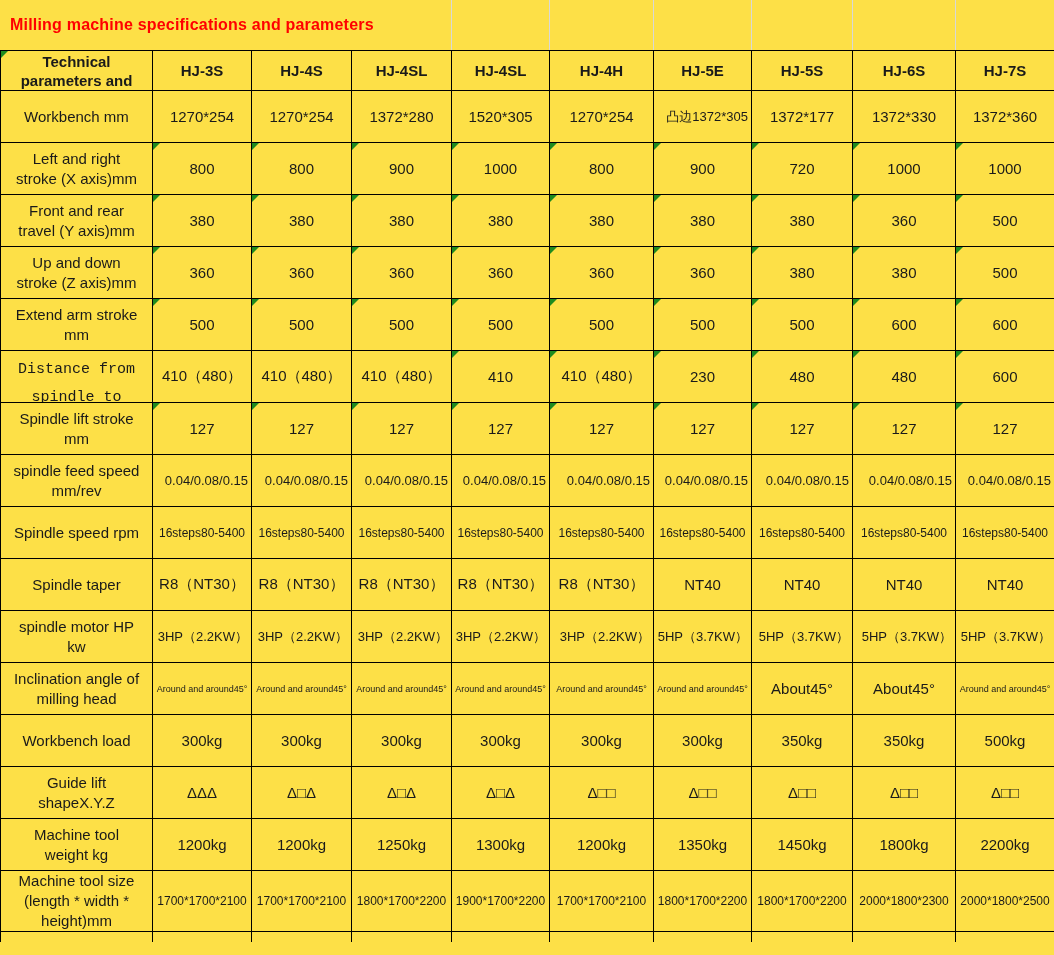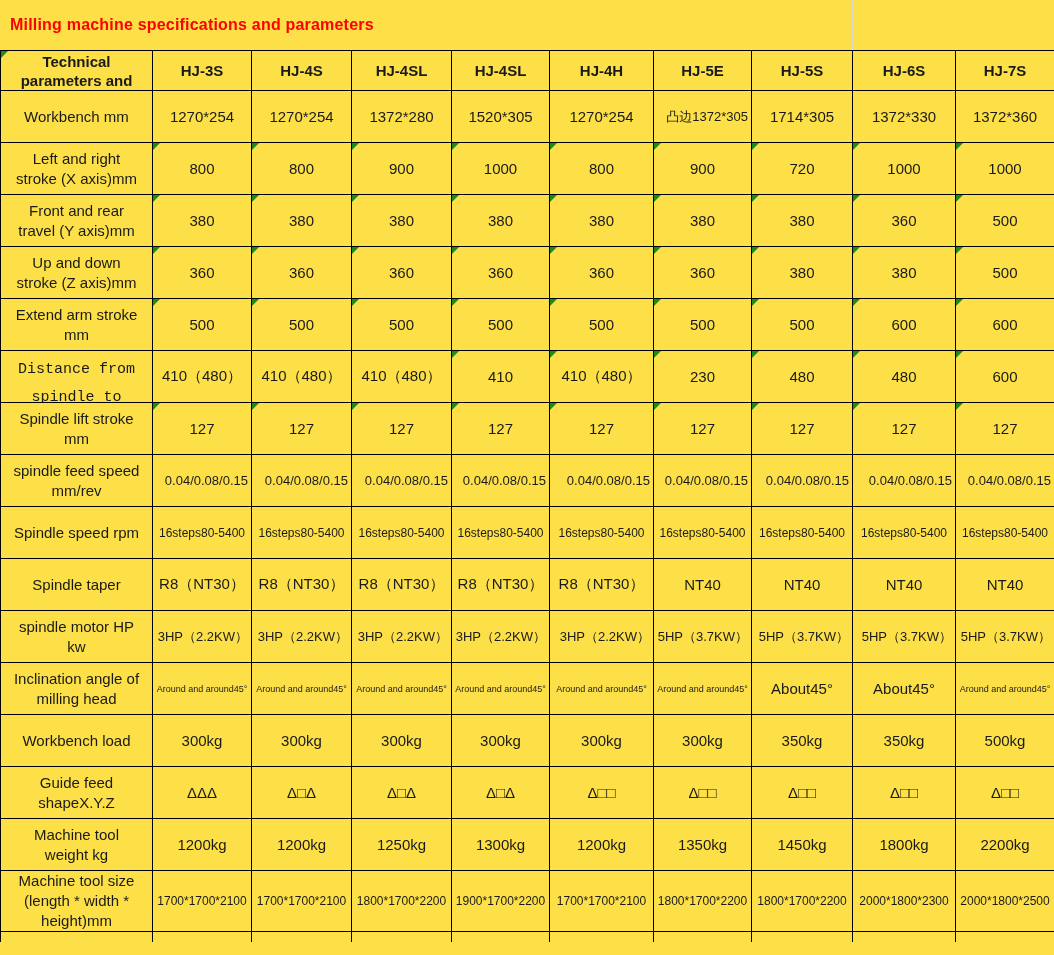--- a/index.html
+++ b/index.html
@@ -78,21 +78,21 @@
           <th><span>HJ-7S</span></th>
         </tr>
         <tr style="height: 52px;">
           <td class="label"><span>Workbench mm</span></td>
           <td class="val"><span>1270*254</span></td>
           <td class="val"><span>1270*254</span></td>
           <td class="val"><span>1372*280</span></td>
           <td class="val"><span>1520*305</span></td>
           <td class="val"><span>1270*254</span></td>
           <td class="val fs13"><span>凸边1372*305</span></td>
-          <td class="val"><span>1714*305</span></td>
+          <td class="val"><span>1372*177</span></td>
           <td class="val"><span>1372*330</span></td>
           <td class="val"><span>1372*360</span></td>
         </tr>
         <tr style="height: 52px;">
           <td class="label"><span>Left and right
 stroke (X axis)mm</span></td>
           <td class="val"><span class="tri"></span><span>800</span></td>
           <td class="val"><span class="tri"></span><span>800</span></td>
           <td class="val"><span class="tri"></span><span>900</span></td>
           <td class="val"><span class="tri"></span><span>1000</span></td>
@@ -237,21 +237,21 @@
           <td class="val"><span>300kg</span></td>
           <td class="val"><span>300kg</span></td>
           <td class="val"><span>300kg</span></td>
           <td class="val"><span>300kg</span></td>
           <td class="val"><span>300kg</span></td>
           <td class="val"><span>350kg</span></td>
           <td class="val"><span>350kg</span></td>
           <td class="val"><span>500kg</span></td>
         </tr>
         <tr style="height: 52px;">
-          <td class="label"><span>Guide feed
+          <td class="label"><span>Guide lift
 shapeX.Y.Z</span></td>
           <td class="val"><span>ΔΔΔ</span></td>
           <td class="val"><span>Δ□Δ</span></td>
           <td class="val"><span>Δ□Δ</span></td>
           <td class="val"><span>Δ□Δ</span></td>
           <td class="val"><span>Δ□□</span></td>
           <td class="val"><span>Δ□□</span></td>
           <td class="val"><span>Δ□□</span></td>
           <td class="val"><span>Δ□□</span></td>
           <td class="val"><span>Δ□□</span></td>

